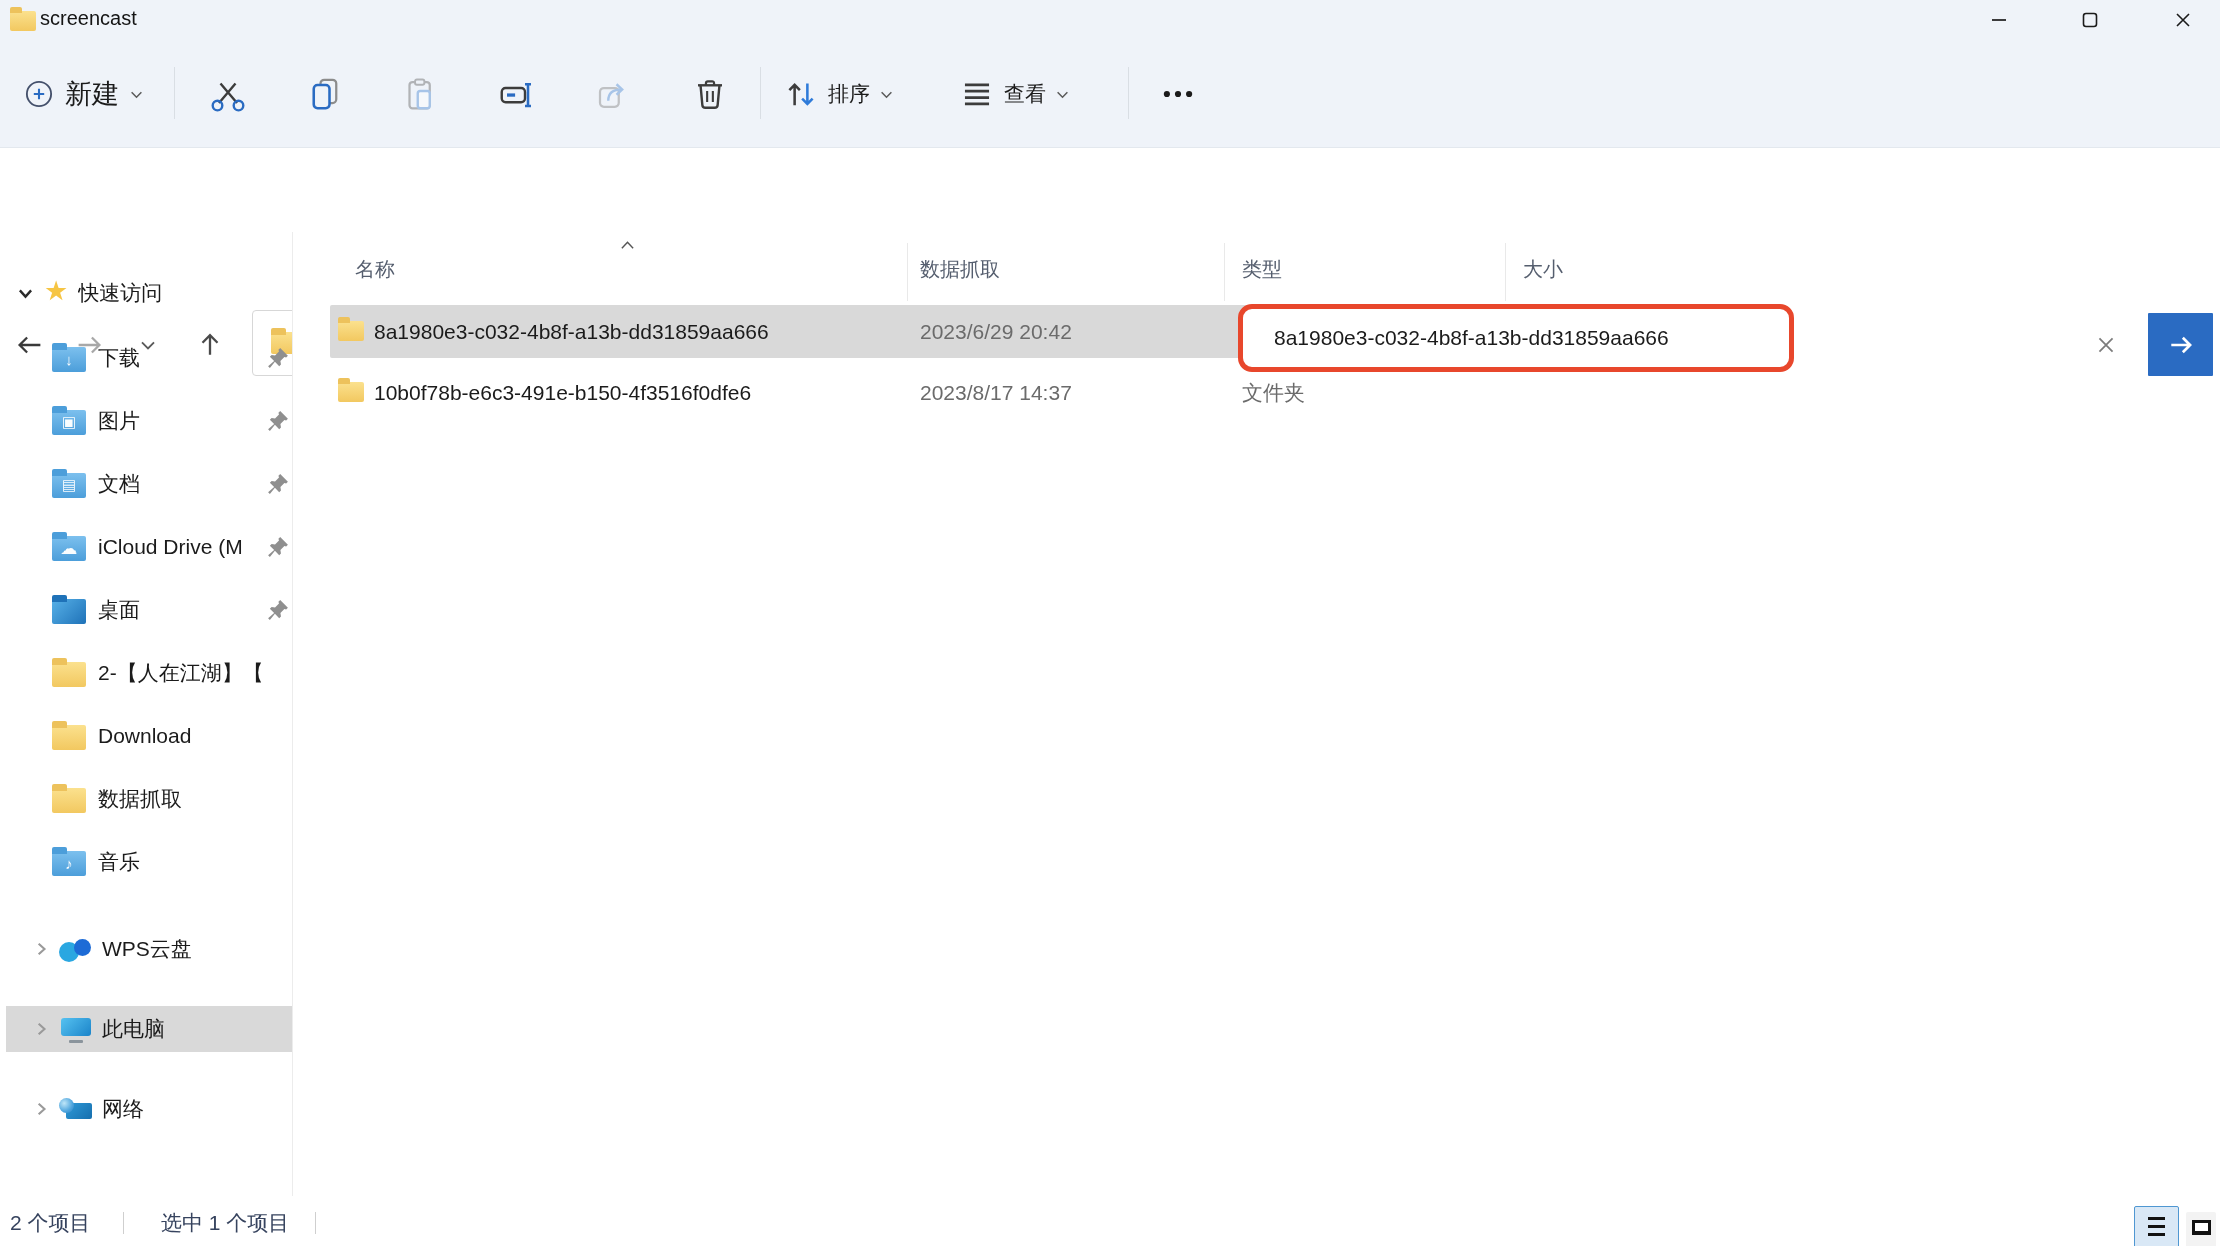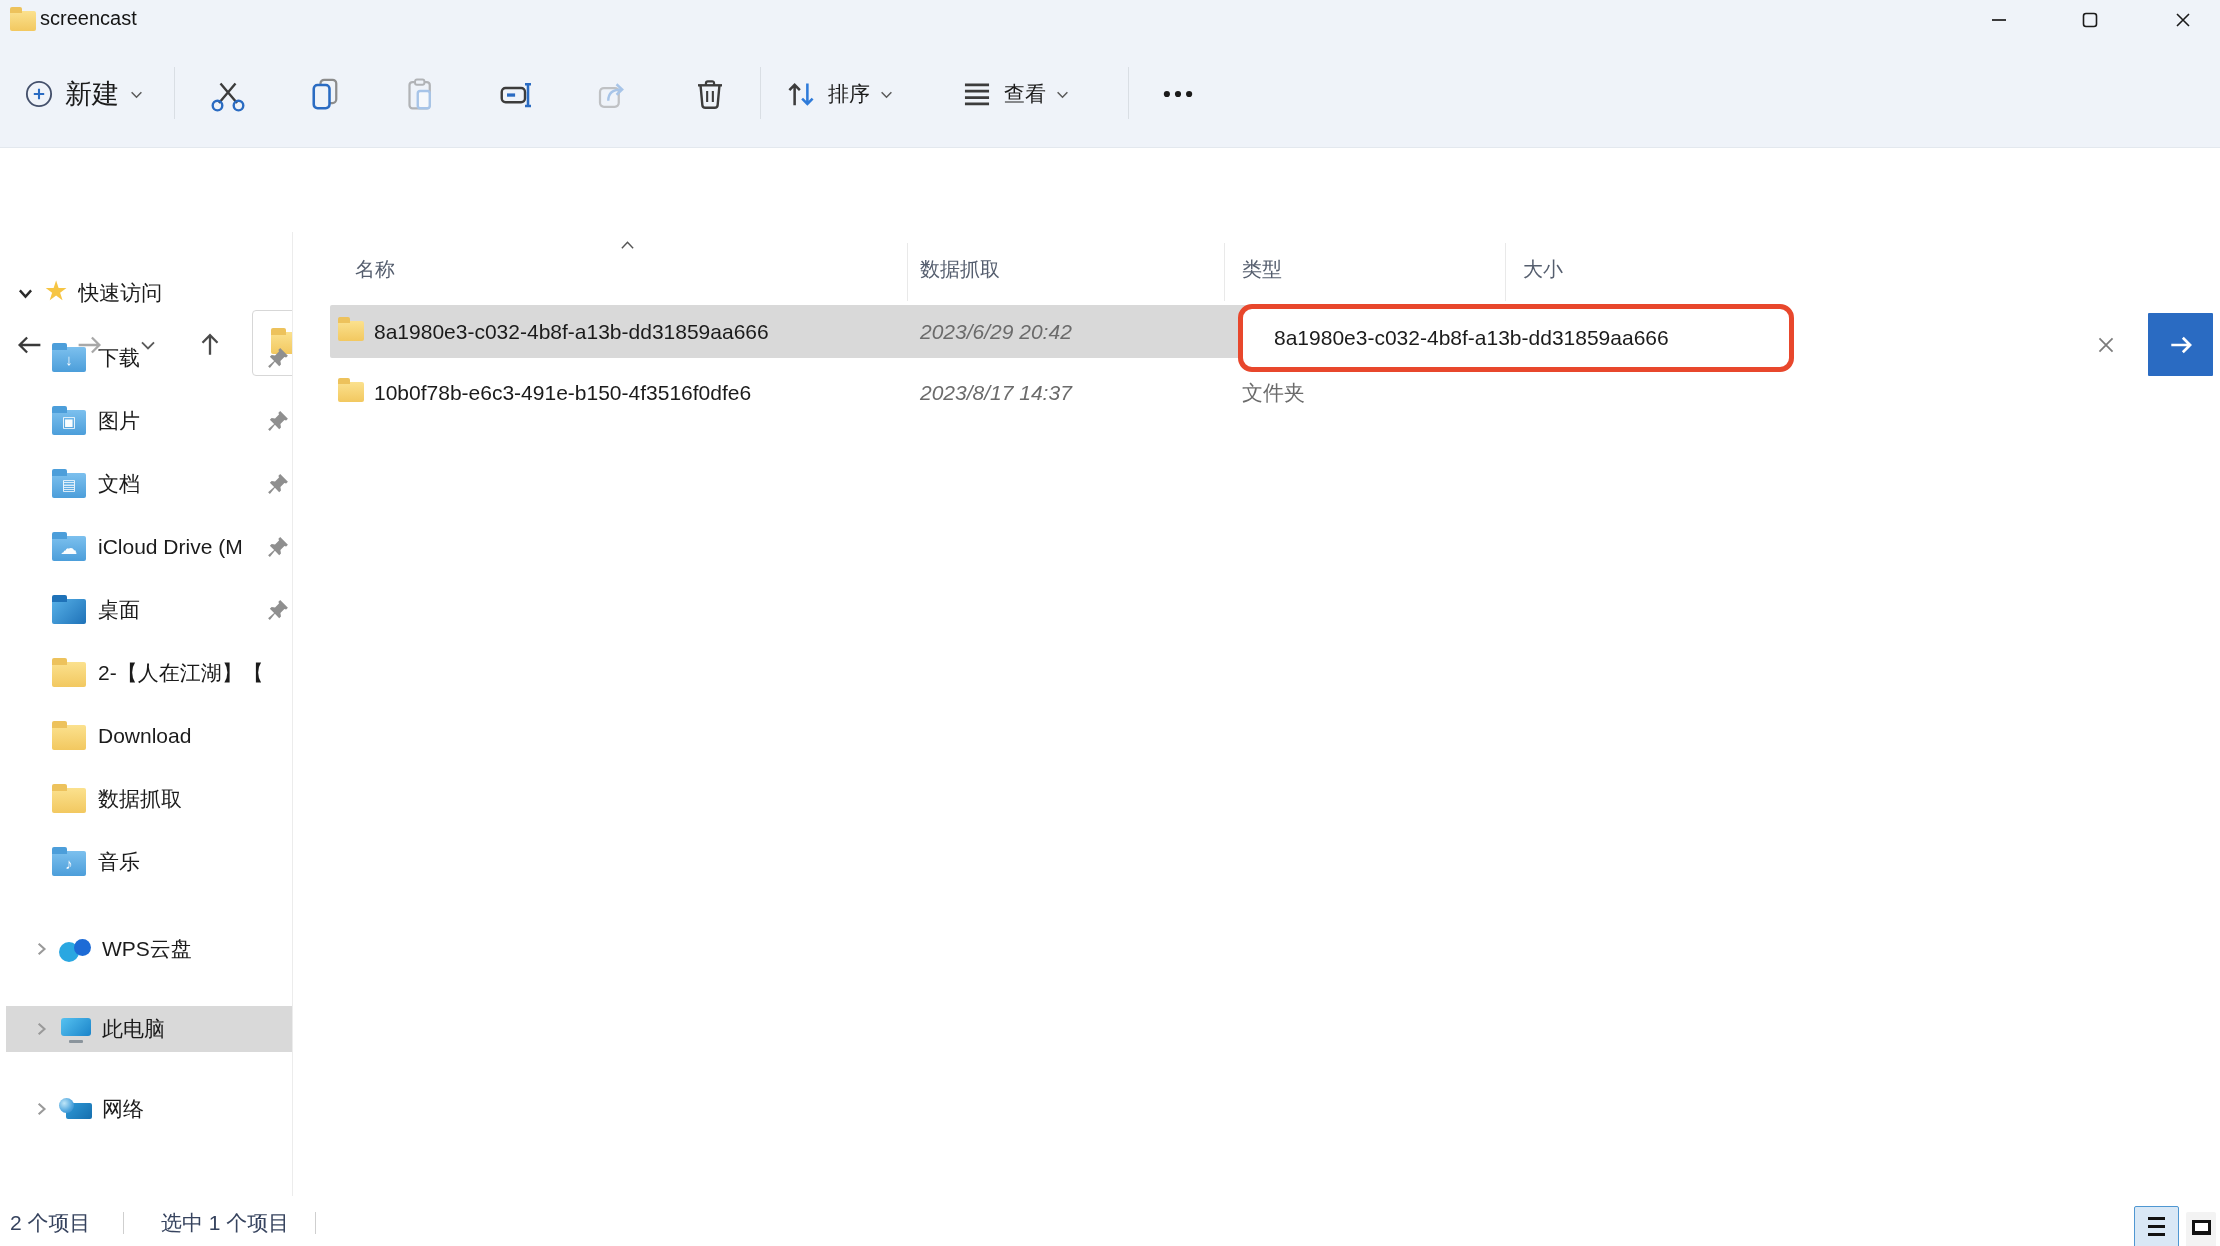--- a/index.html
+++ b/index.html
@@ -90,21 +90,21 @@
   .col-header{position:absolute;top:256px;font-size:20px;color:#555e6e;white-space:nowrap;}
   #hdr-name{left:355px}#hdr-date{left:920px}#hdr-type{left:1242px}#hdr-size{left:1523px}
   #hdr-sort-caret{position:absolute;left:620px;top:240px;}
   .col-sep{position:absolute;top:243px;width:1px;height:58px;background:#e9e9e9;}
   #sep1{left:907px}#sep2{left:1224px}#sep3{left:1505px}
   #file-rows{position:absolute;left:330px;top:305px;width:1346px;}
   .file-row{position:relative;height:53px;margin-bottom:8px;border-radius:2px;}
   .file-row.selected{background:#d9d9d9;}
   .file-row .cell{position:absolute;top:0;height:53px;display:flex;align-items:center;font-size:21px;white-space:nowrap;}
   .file-row .name{left:44px;color:#1b1b1b;}
-  .file-row .date{left:590px;color:#6b6b6b;font-style:italic;}
+  .file-row .date{left:590px;color:#6b6b6b;}
   .file-row .type{left:912px;color:#6b6b6b;}
   .file-row .size{left:1190px;color:#6b6b6b;}
   .row-folder{position:absolute;left:8px;top:16px;width:26px;height:20px;border-radius:2px;background:linear-gradient(#fbe18e,#f2c860);}
   .row-folder::before{content:"";position:absolute;left:0;top:-4px;width:12px;height:6px;border-radius:2px 2px 0 0;background:#edc25c;}
 
   
   #statusbar{position:absolute;left:0;top:1196px;width:2220px;height:50px;background:#fff;}
   .status-text{position:absolute;top:13px;font-size:21px;color:#36435e;white-space:nowrap;}
   #status-count{left:10px}#status-selected{left:161px}
   .status-div{position:absolute;top:16px;width:1px;height:22px;background:#cfcfcf;}

